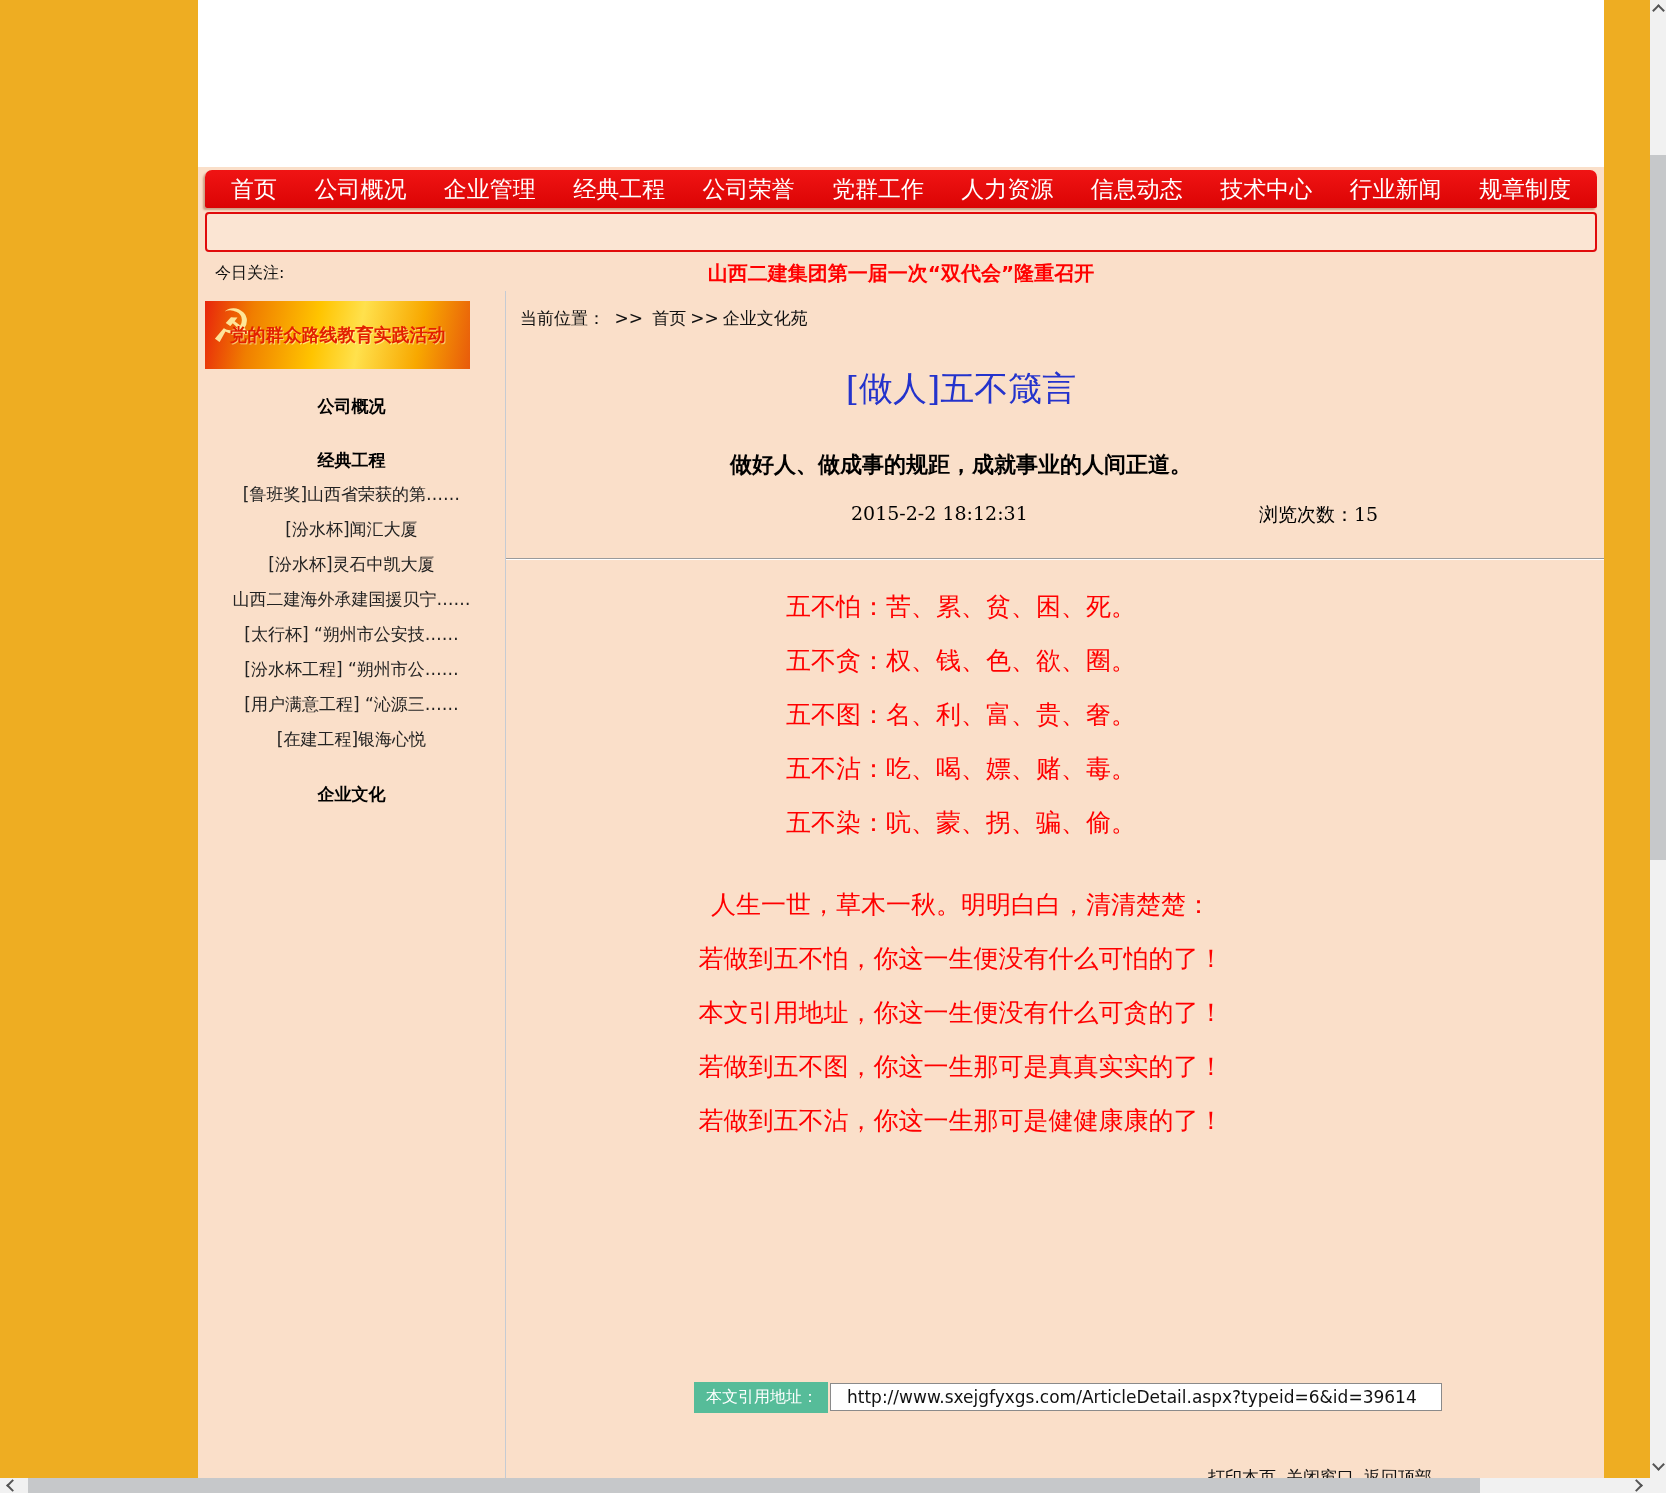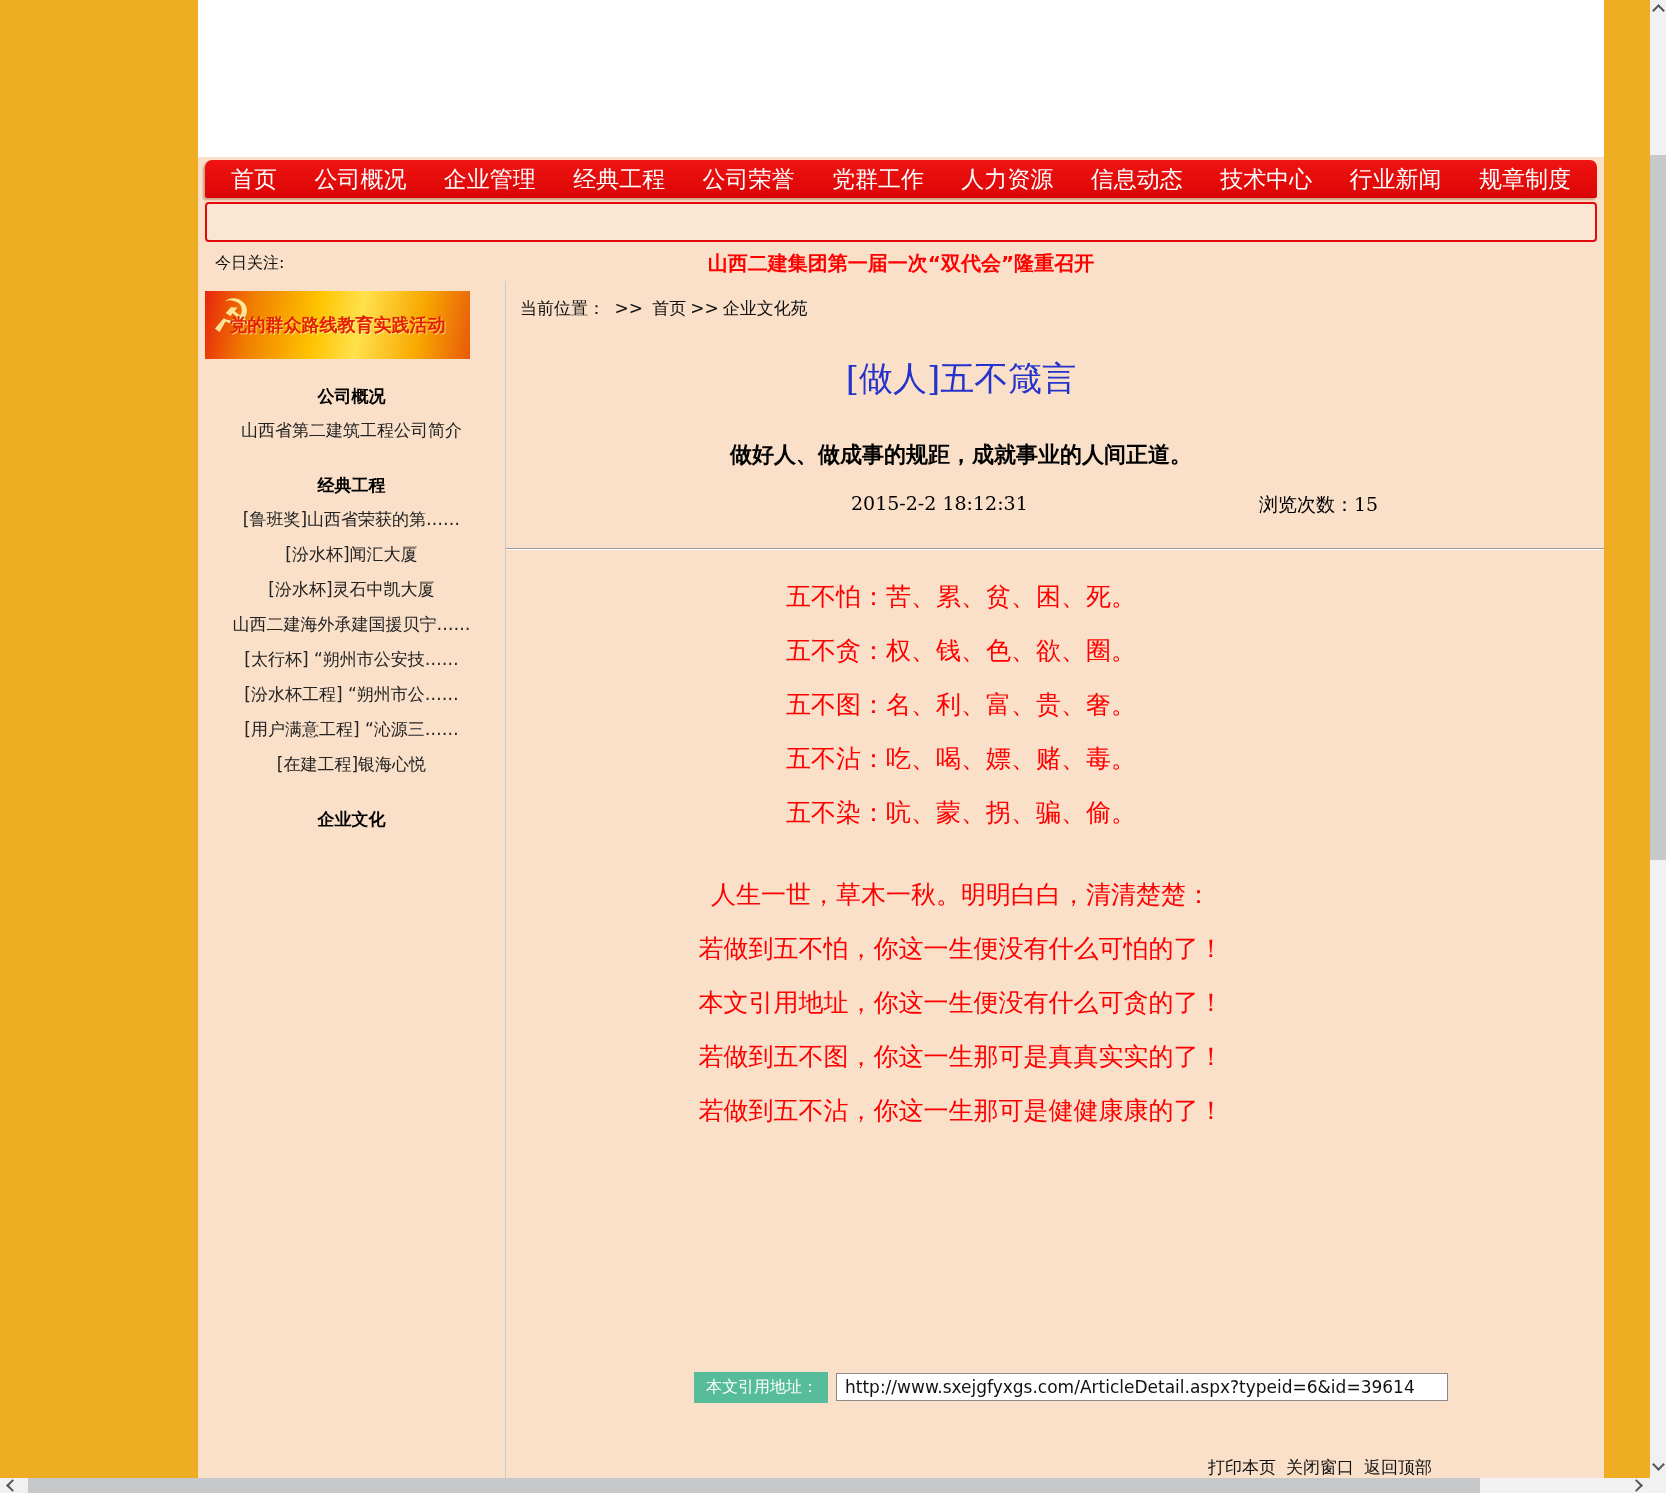--- a/index.html
+++ b/index.html
@@ -5,21 +5,21 @@
   html,body{margin:0;padding:0;}
   body{font-family:"DejaVu Sans","Liberation Sans",sans-serif;}
   .screen{position:relative;width:1666px;height:1493px;overflow:hidden;background:#ffffff;}
 
   
   .edge{position:absolute;top:0;height:1478px;background:#EEAD22;}
   .edge-left{left:0;width:198px;}
   .edge-right{left:1604px;width:46px;}
 
   
-  .page{position:absolute;left:198px;top:2px;width:1406px;height:1478px;background:#000000;}
+  .page{position:absolute;left:198px;top:12px;width:1406px;height:1478px;background:#000000;}
   .page-top-blank{height:155px;background:#ffffff;}
   .page-body{height:1323px;background:#FADFC9;box-sizing:border-box;padding-top:3px;}
 
   
   .nav{margin:0 7px;height:38px;background:linear-gradient(#F01414,#DB0404);border-radius:7px 7px 2px 2px;
        display:flex;align-items:center;justify-content:space-between;padding:0 26px;box-sizing:border-box;
        box-shadow:-2px 2px 2px rgba(120,40,0,0.35);}
   .nav-item{color:#ffffff;font-size:23px;text-decoration:none;white-space:nowrap;cursor:pointer;}
   .nav-box{margin:4px 7px 0 7px;height:40px;border:2px solid #E10B0B;border-radius:4px;background:#FBE5D3;box-sizing:border-box;}
 
@@ -55,22 +55,22 @@
   .meta-views{position:absolute;left:753px;top:0;}
   .divider{margin:30px 0 0 0;border:none;border-top:1px solid #9a9a9a;border-bottom:1px solid #ffffff;height:0;}
   .paragraphs{margin:20px 188px 0 0;text-align:center;font-family:"DejaVu Serif","Liberation Serif",serif;
               font-size:25px;color:#FF0000;}
   .paragraphs p{margin:0;line-height:54px;}
   .paragraphs p:nth-of-type(6){margin-top:28px;}
 
   
   .citation-row{margin:235px 0 0 188px;display:flex;align-items:center;height:28px;}
   .cite-label{background:#56BC99;color:#ffffff;font-size:16px;padding:5px 10px 5px 12px;white-space:nowrap;}
-  .cite-input{margin-left:8px;width:612px;height:28px;box-sizing:border-box;border:1px solid #8a8a8a;background:#ffffff;
-              font-size:17px;color:#111;padding:0 8px;font-family:"DejaVu Sans","Liberation Sans",sans-serif;}
+  .cite-input{margin-left:2px;width:612px;height:28px;box-sizing:border-box;border:1px solid #8a8a8a;background:#ffffff;
+              font-size:17px;color:#111;padding:0 16px;font-family:"DejaVu Sans","Liberation Sans",sans-serif;}
 
   
   .footer-links{position:absolute;right:172px;bottom:2px;font-size:17px;color:#111;}
   .footer-link{margin-left:10px;color:#111;text-decoration:none;cursor:pointer;}
 
   
   .v-scrollbar{position:absolute;left:1650px;top:0;width:16px;height:1478px;background:#F1F1F1;}
   .v-thumb{position:absolute;left:0;top:155px;width:16px;height:705px;background:#C6C8CA;}
   .h-scrollbar{position:absolute;left:0;top:1478px;width:1650px;height:15px;background:#F1F1F1;}
   .h-thumb{position:absolute;left:28px;top:0;width:1452px;height:15px;background:#C6C8CA;}
@@ -123,24 +123,20 @@
       <div class="content-row">
 
         <aside class="sidebar">
           <div class="banner">
             <span class="banner-emblem">☭</span>
             <span class="banner-text">党的群众路线教育实践活动</span>
           </div>
 
           <div class="side-section">
             <div class="side-heading">公司概况</div>
-            <div>
-
-            <div class="side-link">山西省第二建筑工程公司简介</div>
-              </div>
           </div>
 
           <div class="side-section">
             <div class="side-heading">经典工程</div>
             <div>
 
             <div class="side-link">[鲁班奖]山西省荣获的第……</div>
                 <div class="side-link">[汾水杯]闻汇大厦</div>
                 <div class="side-link">[汾水杯]灵石中凯大厦</div>
                 <div class="side-link">山西二建海外承建国援贝宁……</div>

